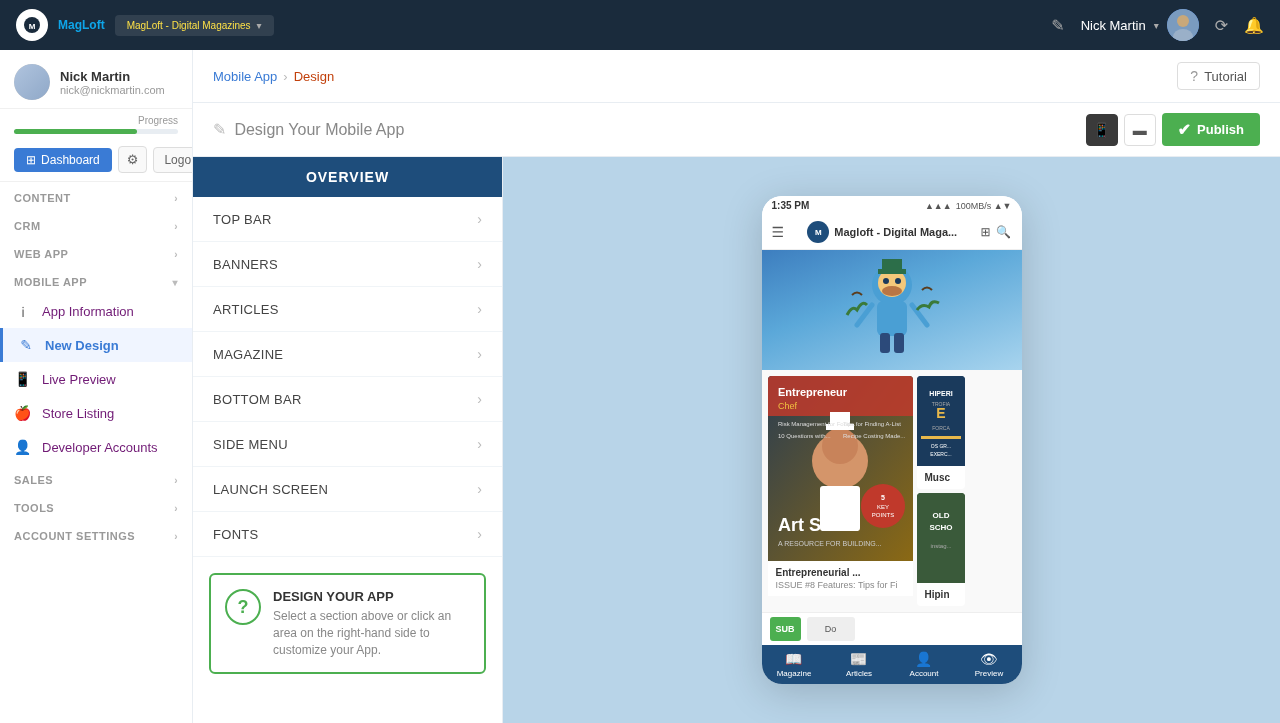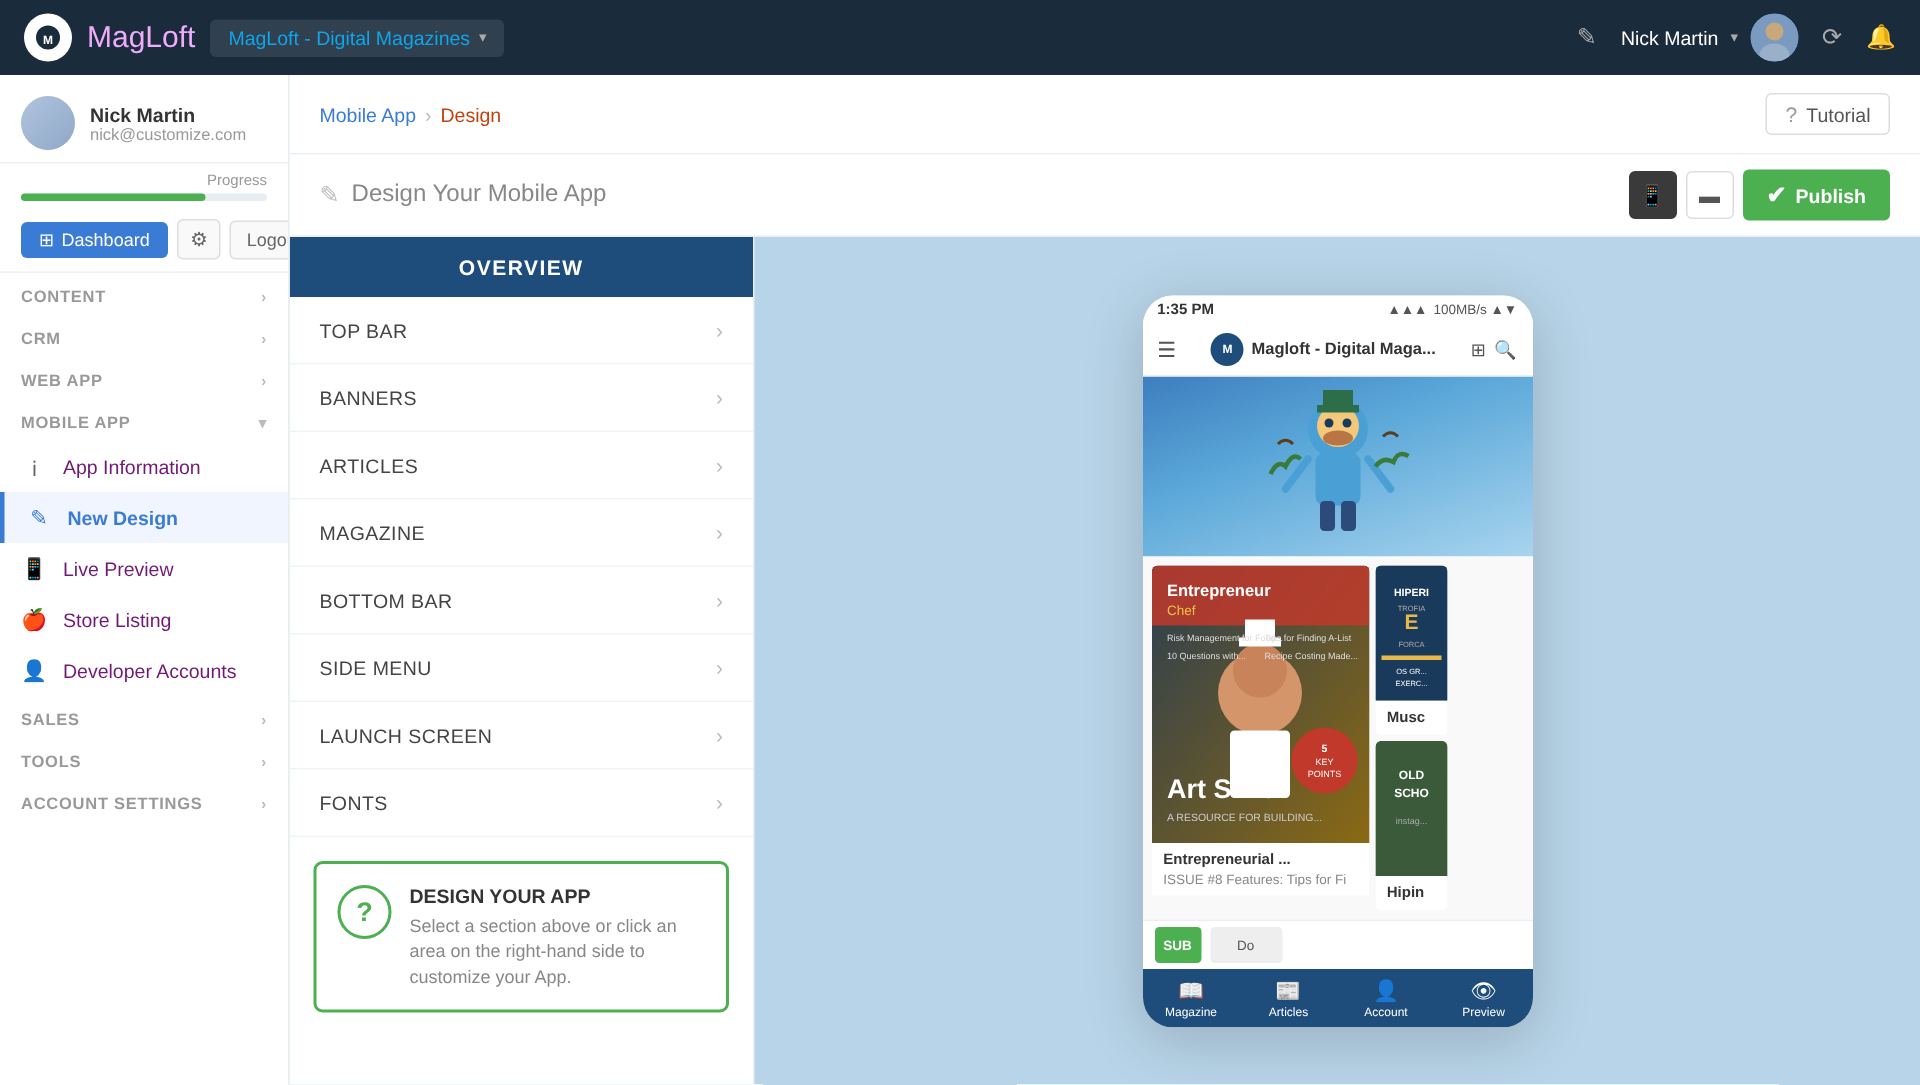--- a/index.html
+++ b/index.html
@@ -10,23 +10,23 @@
       background: #1a2b3c;
       height: 50px;
       display: flex;
       align-items: center;
       padding: 0 16px;
       justify-content: space-between;
       flex-shrink: 0;
     }
     .top-nav-left { display: flex; align-items: center; gap: 10px; }
     .logo-icon { width: 32px; height: 32px; background: #fff; border-radius: 50%; display: flex; align-items: center; justify-content: center; color: #1a2b3c; font-weight: bold; font-size: 12px; }
-    .logo-text { color: #f0abfc; font-size: 20px; font-weight: 400; }
+    .logo-text { color: #0ea5e9; font-size: 12px; font-weight: 700; }
     .app-selector { display: flex; align-items: center; gap: 6px; background: rgba(255,255,255,0.1); border-radius: 4px; padding: 5px 12px; cursor: pointer; }
-    .app-selector span { color: #0ea5e9; font-size: 13px; }
+    .app-selector span { color: #fde047; font-size: 10px; }
     .app-selector .chevron { color: #aaa; font-size: 10px; }
     .top-nav-right { display: flex; align-items: center; gap: 16px; }
     .pencil-icon { color: #aaa; font-size: 16px; cursor: pointer; }
     .user-info { display: flex; align-items: center; gap: 8px; cursor: pointer; }
     .user-name { color: #fff; font-size: 13px; }
     .user-avatar { width: 32px; height: 32px; border-radius: 50%; background: #5b8dd9; display: flex; align-items: center; justify-content: center; color: #fff; font-size: 12px; overflow: hidden; }
     .nav-icon { color: #aaa; font-size: 16px; cursor: pointer; }
 
     
     .main-layout { display: flex; flex: 1; overflow: hidden; }
@@ -175,21 +175,21 @@
 
 <div class="main-layout">
 
   <div class="sidebar">
     <div class="sidebar-user">
       <div class="sidebar-avatar">
         <div class="sidebar-avatar-img"></div>
       </div>
       <div>
         <div class="sidebar-user-name">Nick Martin</div>
-        <div class="sidebar-user-email">nick@customize.com</div>
+        <div class="sidebar-user-email">nick@nickmartin.com</div>
       </div>
     </div>
     <div class="progress-section">
       <div class="progress-label">Progress</div>
       <div class="progress-bar-bg">
         <div class="progress-bar-fill"></div>
       </div>
     </div>
     <div class="sidebar-actions">
       <button class="dashboard-btn">

